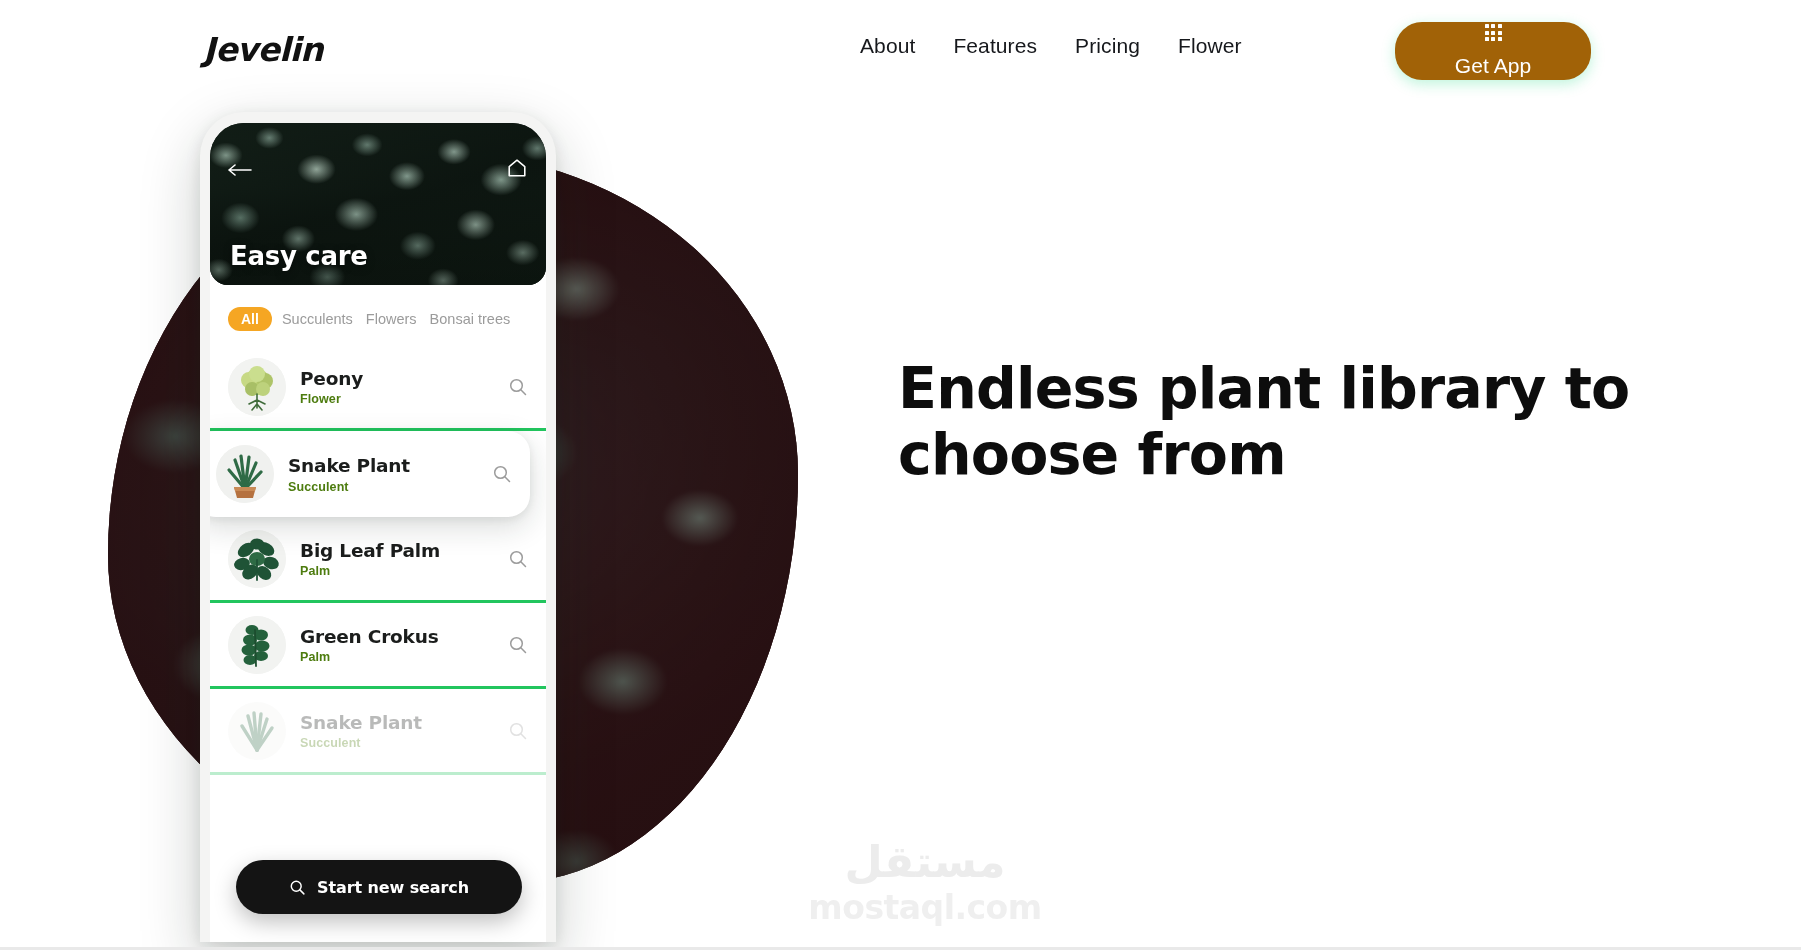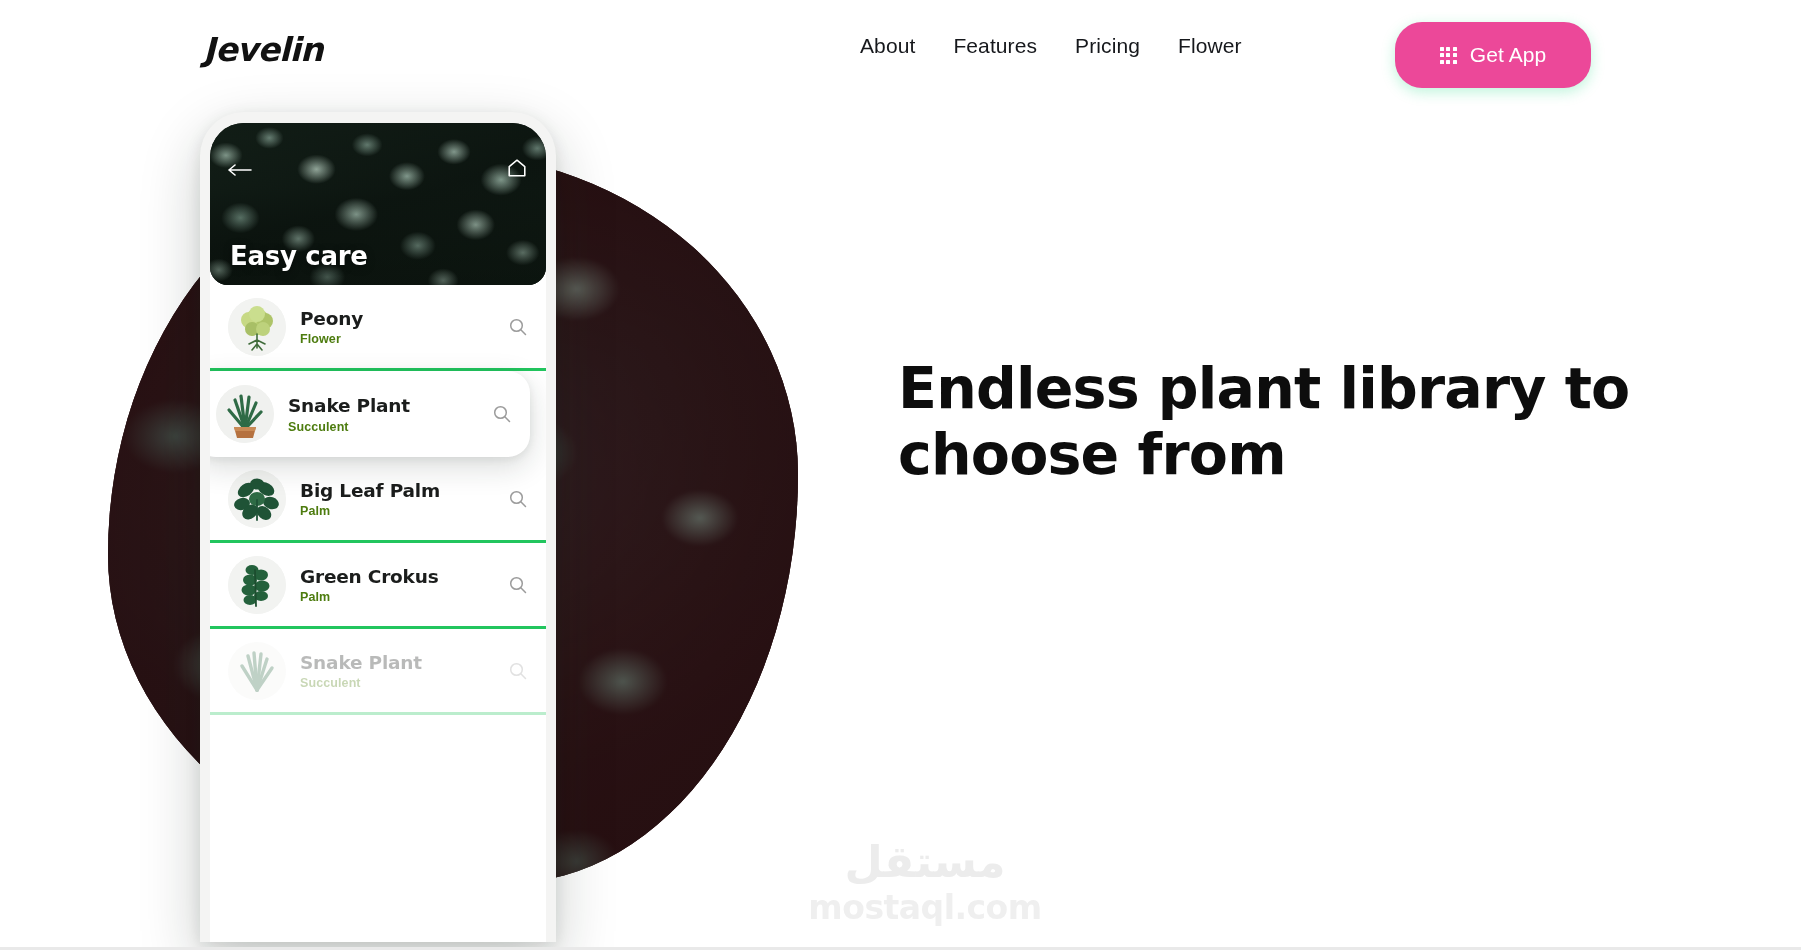--- a/index.html
+++ b/index.html
@@ -61,30 +61,31 @@
     cursor: pointer;
     letter-spacing: 0.1px;
   }
   .nav-link:last-child { padding-right: 0; }
 
   #get-app-button {
     position: absolute;
     left: 1395px;
     top: 22px;
     width: 196px;
-    height: 66px;
-    background: #ec4899;
+    height: 58px;
+    background: #a16207;
     border-radius: 27px;
     border: none;
     display: flex;
     align-items: center;
     justify-content: center;
     gap: 13px;
     cursor: pointer;
     box-shadow: 0 4px 14px rgba(22,217,127,0.28);
+    flex-direction: column;
   }
   #get-app-label {
     color: #ffffff;
     font-size: 21px;
     letter-spacing: 0.1px;
   }
   .grid-icon {
     display: grid;
     grid-template-columns: repeat(3, 4px);
     grid-template-rows: repeat(3, 4px);
@@ -460,20 +461,26 @@
             <path d="M1 7 L23 7 M1 7 L7 2 M1 7 L7 12" stroke="#ffffff" stroke-width="1.6" fill="none" stroke-linecap="round" stroke-linejoin="round"></path>
           </svg>
 
           <svg id="hero-home-icon" viewBox="0 0 24 24">
             <path d="M3.5 10.5 L12 3.5 L20.5 10.5 L20.5 20.5 L3.5 20.5 Z" stroke="#ffffff" stroke-width="1.7" fill="none" stroke-linejoin="round" stroke-linecap="round"></path>
           </svg>
 
           <div id="phone-hero-title">Easy care</div>
         </div>
 
+        <div id="filter-chips">
+          <span class="chip active">All</span>
+          <span class="chip">Succulents</span>
+          <span class="chip">Flowers</span>
+          <span class="chip">Bonsai trees</span>
+        </div>
 
         <div id="plant-list">
 
           <div class="plant-row">
             <div class="plant-thumb">
               <svg viewBox="0 0 58 58" width="58" height="58">
                 <circle cx="29" cy="29" r="29" fill="#f2f3f1"></circle>
                 <g>
                   <circle cx="29" cy="24" r="13" fill="#b9cf72"></circle>
                   <circle cx="21" cy="22" r="8" fill="#c7d985"></circle>
@@ -595,20 +602,27 @@
               <div class="plant-type">Succulent</div>
             </div>
             <svg class="row-search-icon" viewBox="0 0 20 20">
               <circle cx="8.5" cy="8.5" r="5.8" stroke="#4a4a4a" stroke-width="1.5" fill="none"></circle>
               <line x1="12.8" y1="12.8" x2="17.5" y2="17.5" stroke="#4a4a4a" stroke-width="1.5" stroke-linecap="round"></line>
             </svg>
           </div>
 
         </div>
 
+        <button id="start-search-button">
+          <svg width="17" height="17" viewBox="0 0 20 20">
+            <circle cx="8.5" cy="8.5" r="5.8" stroke="#ffffff" stroke-width="1.7" fill="none"></circle>
+            <line x1="12.8" y1="12.8" x2="17.5" y2="17.5" stroke="#ffffff" stroke-width="1.7" stroke-linecap="round"></line>
+          </svg>
+          <span id="start-search-label">Start new search</span>
+        </button>
 
       </div>
     </div>
   </div>
 
   <div id="hero-copy">
     <h1 id="headline-text">Endless plant library to choose from</h1>
   </div>
 
   <div id="watermark">

